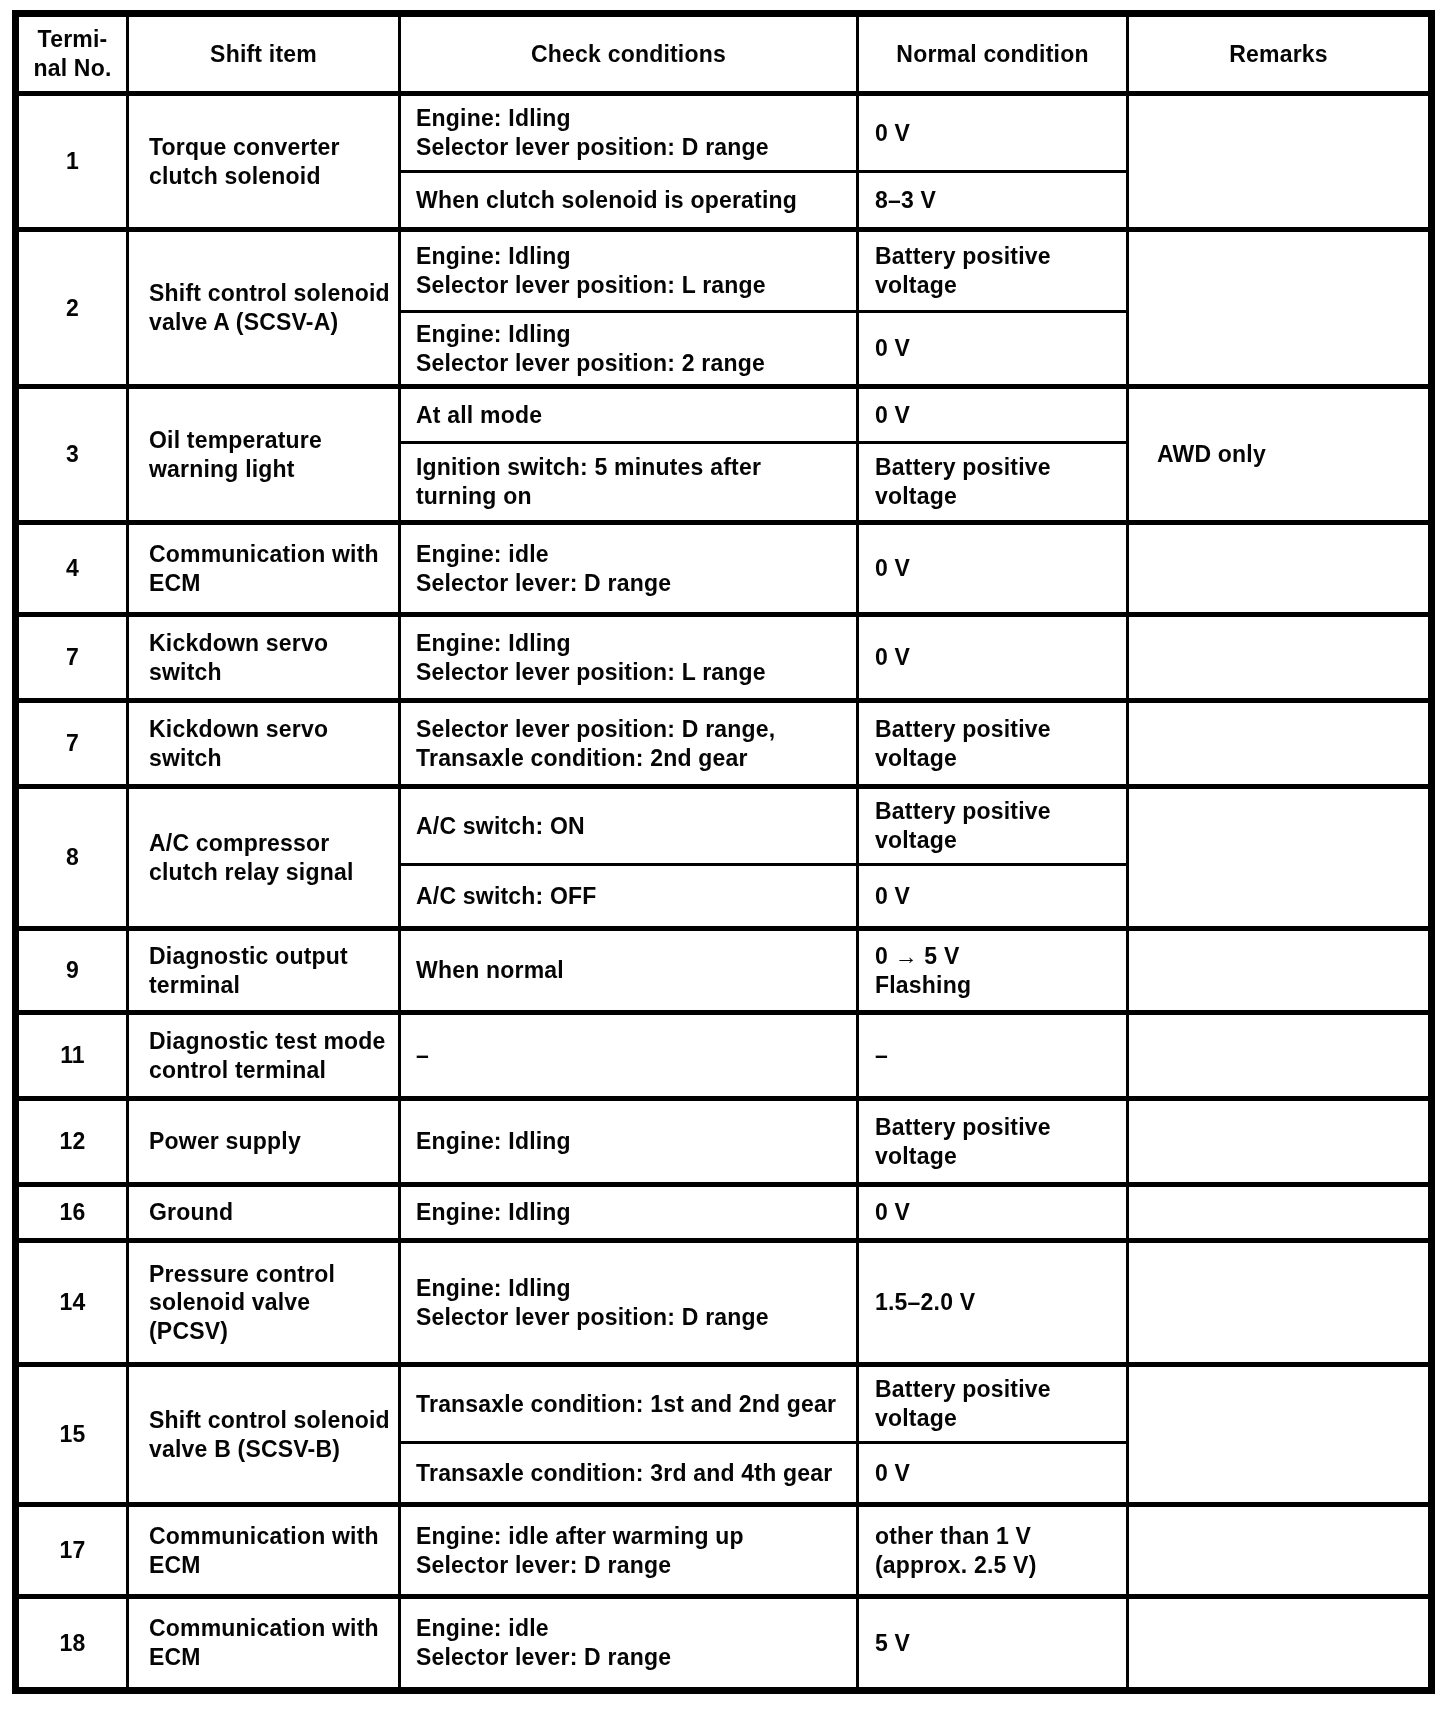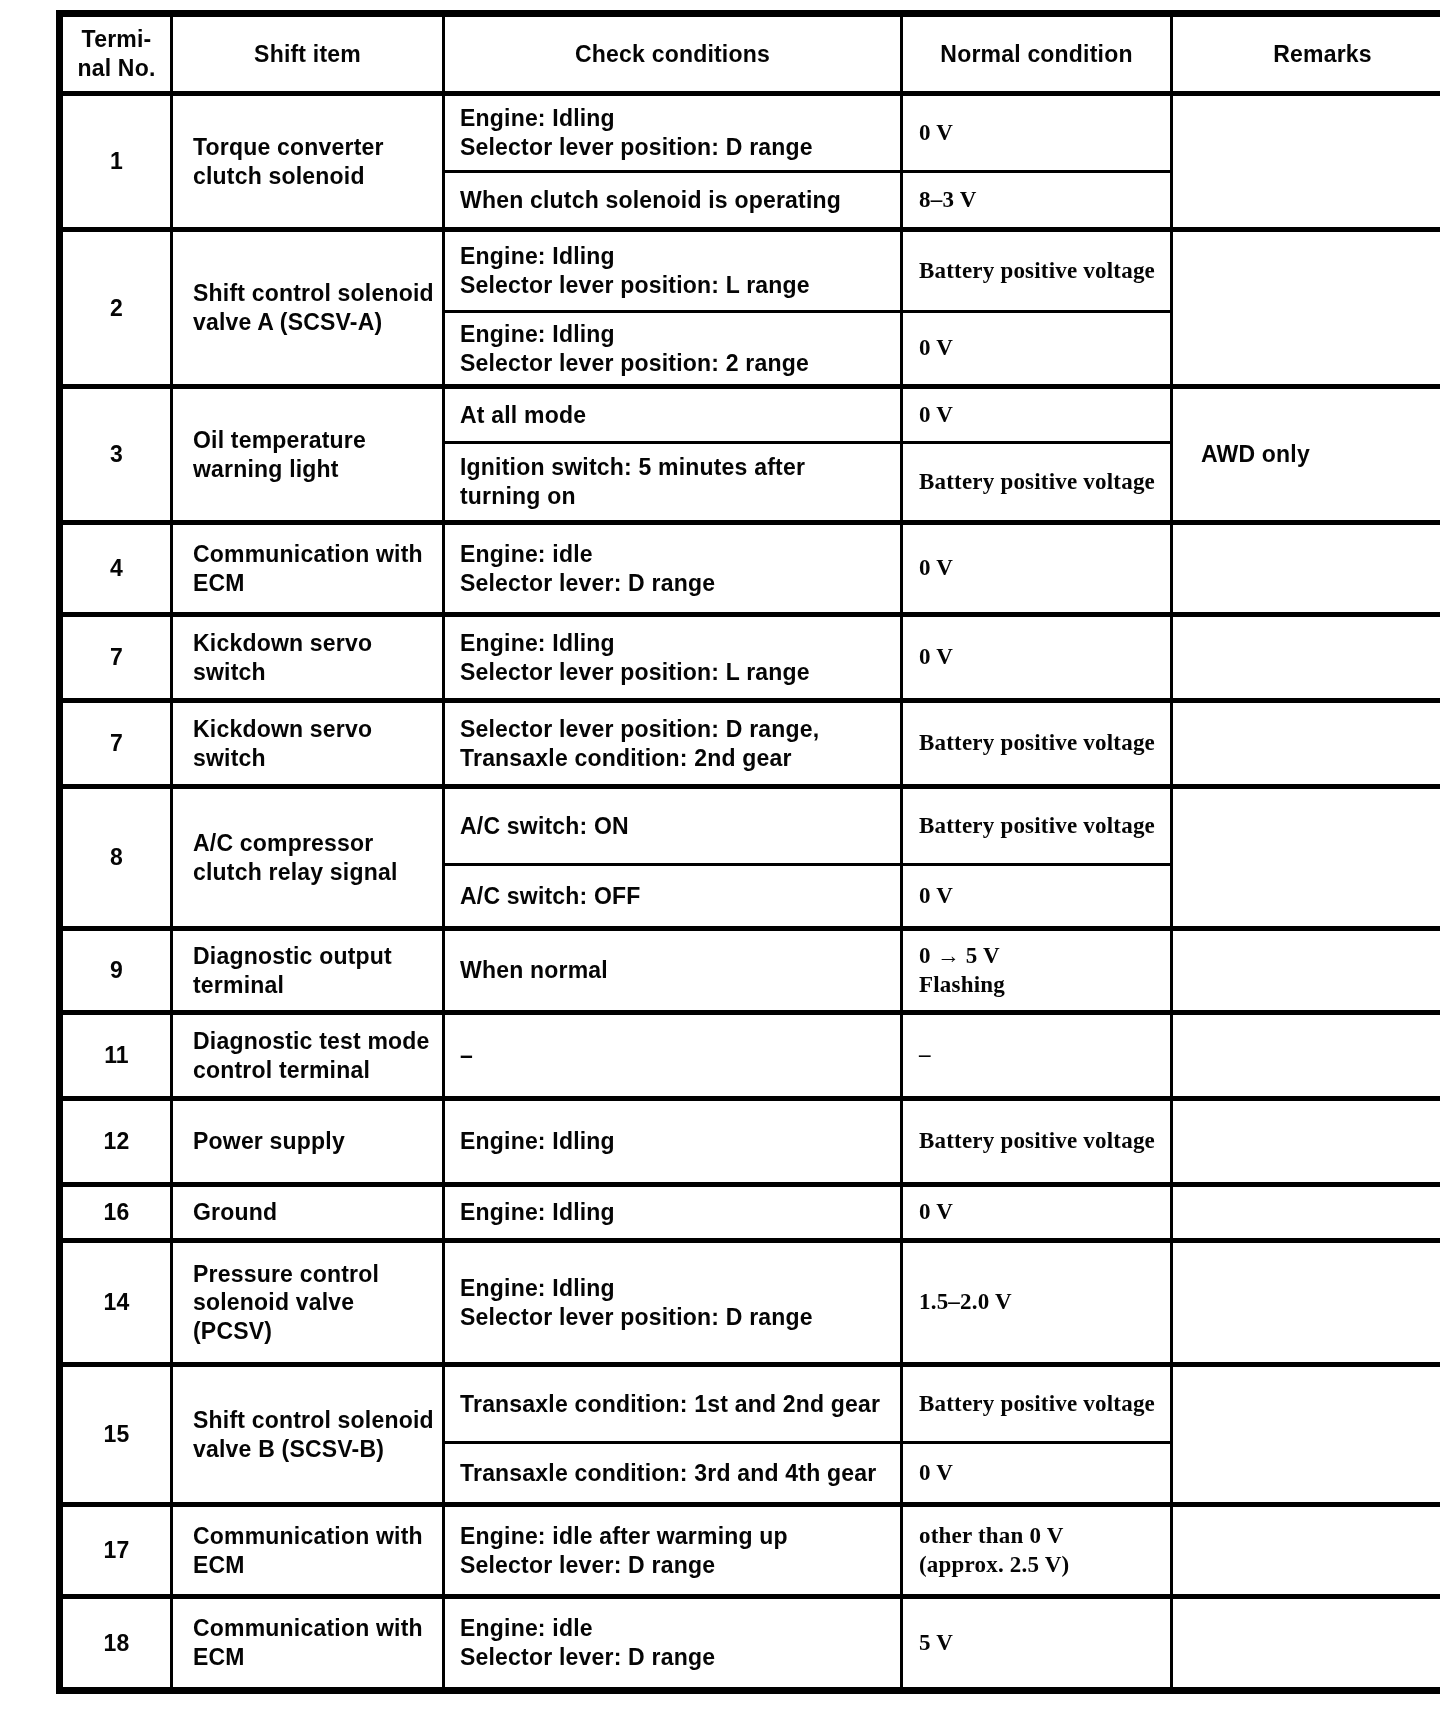--- a/index.html
+++ b/index.html
@@ -9,21 +9,20 @@
   }
   body {
     width: 1440px;
     height: 1716px;
     font-family: "Liberation Sans", sans-serif;
     color: #050505;
     overflow: hidden;
   }
   .page {
     padding: 10px 10px 0 12px;
-    margin-left: 44px;
   }
   table.spec-table {
     border-collapse: collapse;
     table-layout: fixed;
     width: 1416px;
     border: 7px solid #000;
   }
   .spec-table th,
   .spec-table td {
     border: 3px solid #000;
@@ -49,21 +48,20 @@
     padding: 0 4px;
   }
   td.col-item {
     padding-left: 20px;
   }
   td.col-cond {
     padding-left: 15px;
   }
   td.col-normal {
     padding-left: 16px;
-    font-family: Liberation Serif, serif;
   }
   td.col-remarks {
     padding-left: 28px;
   }
   
   col.c-terminal { width: 112px; }
   col.c-item     { width: 272px; }
   col.c-cond     { width: 458px; }
   col.c-normal   { width: 270px; }
   col.c-remarks  { width: 304px; }
@@ -221,21 +219,21 @@
         <tr style="height: 62px;">
           <td class="col-cond">Transaxle condition: 3rd and 4th gear</td>
           <td class="col-normal">0 V</td>
         </tr>
         <tr class="group-start" style="height: 92px;">
           <td class="col-terminal">17</td>
           <td class="col-item">Communication with
 ECM</td>
           <td class="col-cond">Engine: idle after warming up
 Selector lever: D range</td>
-          <td class="col-normal">other than 0 V
+          <td class="col-normal">other than 1 V
 (approx. 2.5 V)</td>
           <td class="col-remarks"></td>
         </tr>
         <tr class="group-start" style="height: 94px;">
           <td class="col-terminal">18</td>
           <td class="col-item">Communication with
 ECM</td>
           <td class="col-cond">Engine: idle
 Selector lever: D range</td>
           <td class="col-normal">5 V</td>

